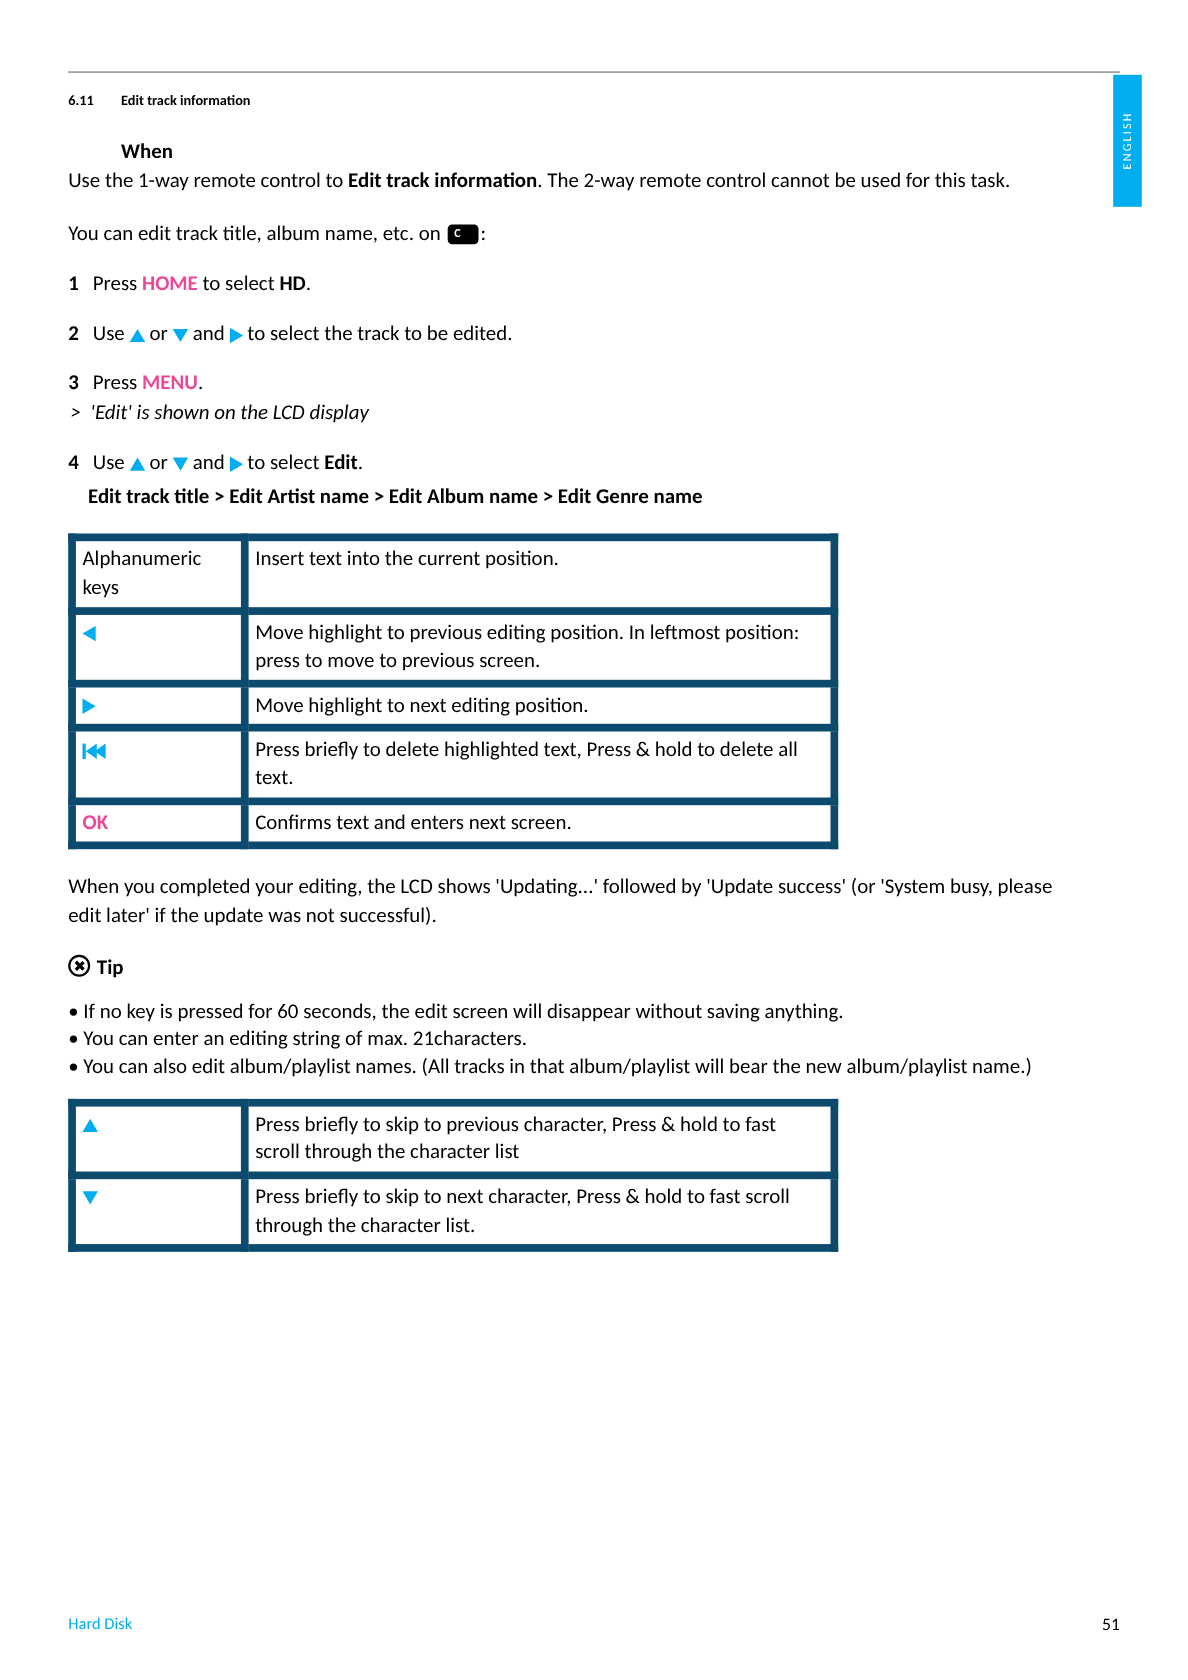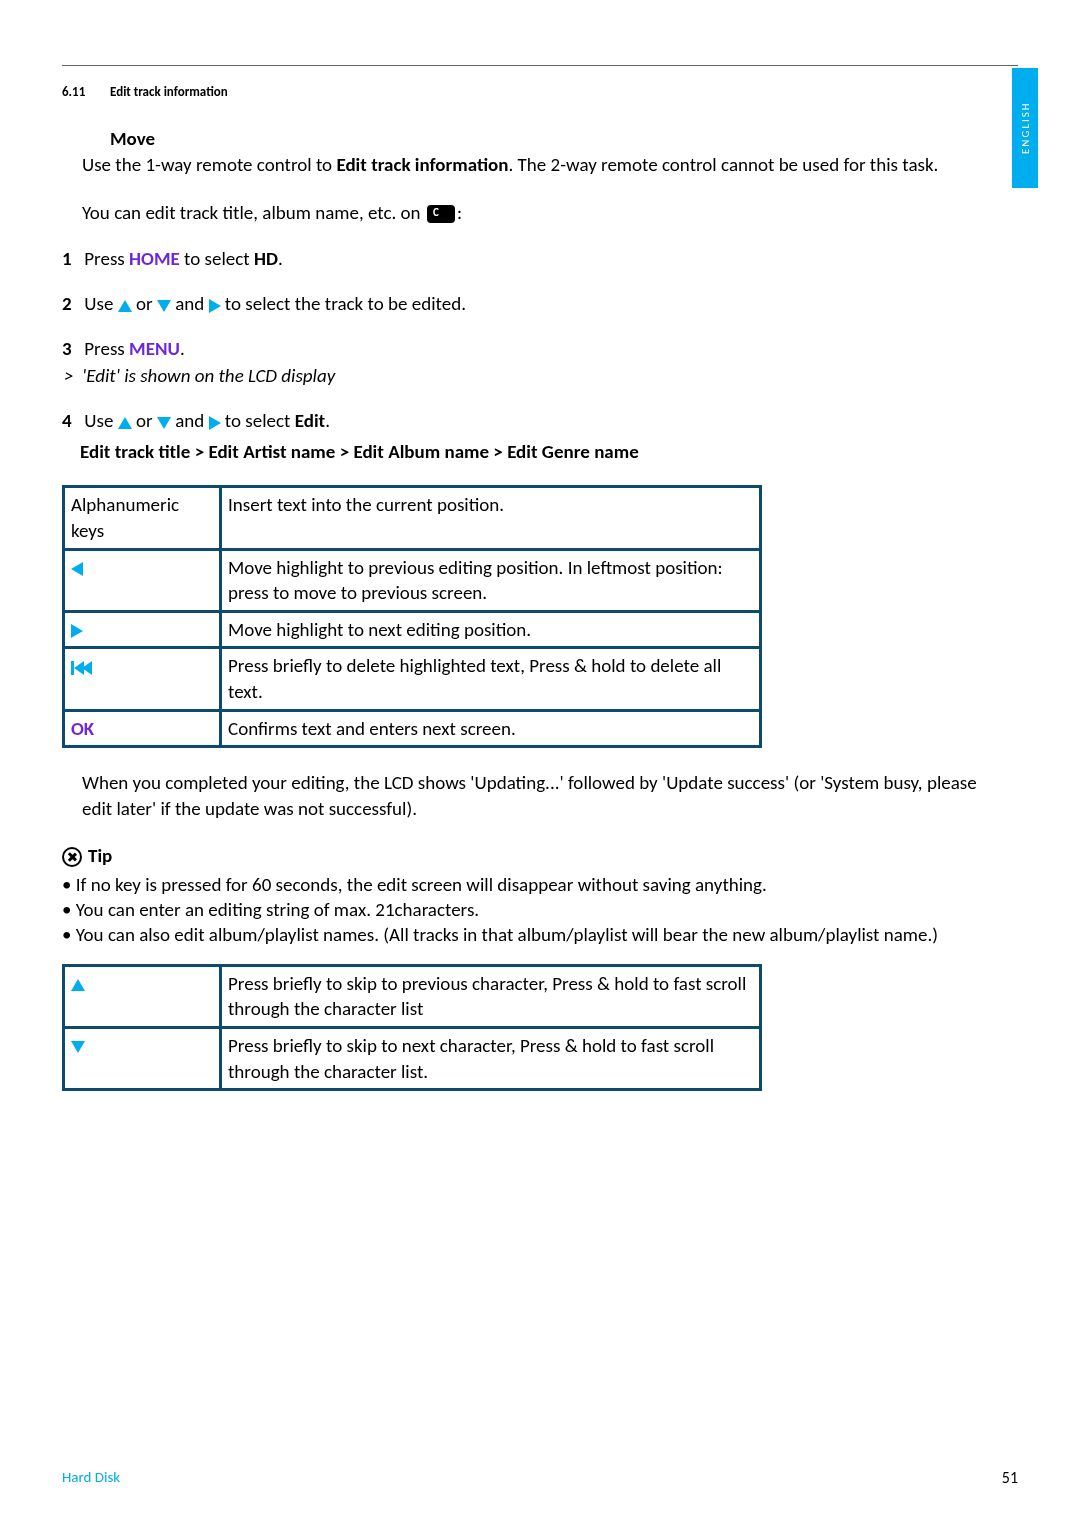--- a/index.html
+++ b/index.html
@@ -40,26 +40,26 @@
       font-weight: bold;
       font-size: 13px;
       margin-bottom: 28px;
     }
     .h1 .num { display: inline-block; width: 48px; }
     .note-head {
       font-weight: bold;
       margin-left: 48px;
       margin-bottom: 2px;
     }
-    p { line-height: 1.35; margin-bottom: 2px; margin-left: 20px; }
+    p { line-height: 1.35; margin-bottom: 2px; }
     .para-block { margin-bottom: 22px; }
     .step { margin-bottom: 22px; }
     .step-num { font-weight: bold; display: inline-block; width: 18px; }
     .indent-result { font-style: italic; margin-left: 2px; }
-    .blue { color: #6d28d9; font-weight: bold; }
+    .blue { color: #ec4899; font-weight: bold; }
     .seq-bold { font-weight: bold; margin: 8px 0 22px 18px; }
     .icon-c {
       display: inline-block;
       vertical-align: middle;
       width: 28px;
       height: 18px;
       background: #000;
       border-radius: 4px;
       position: relative;
       margin: 0 2px;
@@ -81,27 +81,27 @@
     .skip-icon { display: inline-block; vertical-align: middle; position: relative; width: 22px; height: 14px; }
     .skip-icon .bar { position: absolute; left: 0; top: 0; width: 3px; height: 14px; background: #00adee; }
     .skip-icon .t1 { position: absolute; left: 3px; top: 0; width: 0; height: 0; border-top: 7px solid transparent; border-bottom: 7px solid transparent; border-right: 10px solid #00adee; }
     .skip-icon .t2 { position: absolute; left: 11px; top: 0; width: 0; height: 0; border-top: 7px solid transparent; border-bottom: 7px solid transparent; border-right: 10px solid #00adee; }
     table {
       border-collapse: collapse;
       width: 700px;
       margin: 6px 0 22px 0;
     }
     td {
-      border: 3px solid #0c4a6e;
+      border: 7px solid #0c4a6e;
       padding: 4px 6px;
       vertical-align: top;
       line-height: 1.35;
     }
     td.key-col { width: 157px; }
-    .tip-head { font-weight: bold; margin-bottom: 6px; display: flex; align-items: flex-end; gap: 6px; }
+    .tip-head { font-weight: bold; margin-bottom: 17px; display: flex; align-items: flex-start; gap: 6px; }
     .tip-icon {
       display: inline-block;
       width: 20px;
       height: 20px;
       border: 2.5px solid #000;
       border-radius: 50%;
       position: relative;
     }
     .tip-icon::before, .tip-icon::after {
       content: "";
@@ -128,21 +128,21 @@
 
 <div class="lang-tab">ENGLISH</div>
 <div class="top-rule"></div>
 
 <div class="content">
 
   <div class="h1">
     <span class="num">6.11</span><span>Edit track information</span>
   </div>
 
-  <div class="note-head">Move</div>
+  <div class="note-head">When</div>
   <p class="para-block">
     <span>Use the 1-way remote control to </span><b>Edit track information</b><span>. The 2-way remote control cannot be used for this task.</span>
   </p>
 
   <p class="para-block">
     <span>You can edit track title, album name, etc. on </span><span class="icon-c"></span><span>:</span>
   </p>
 
   <div class="step">
     <span class="step-num">1</span>

